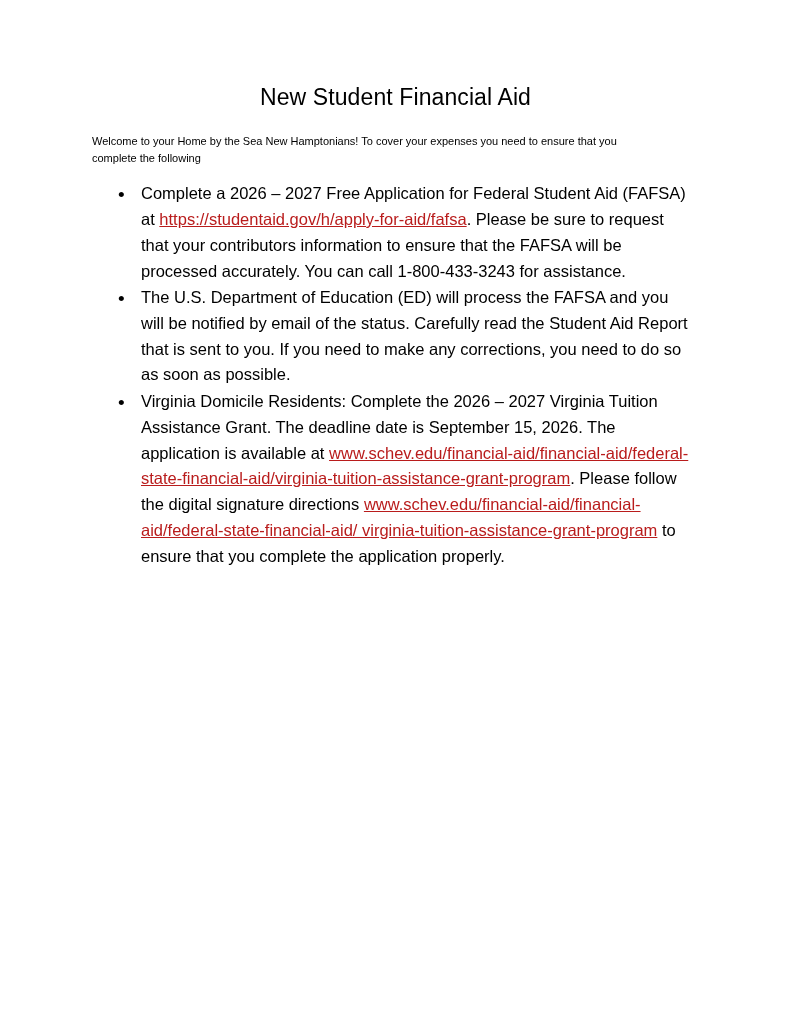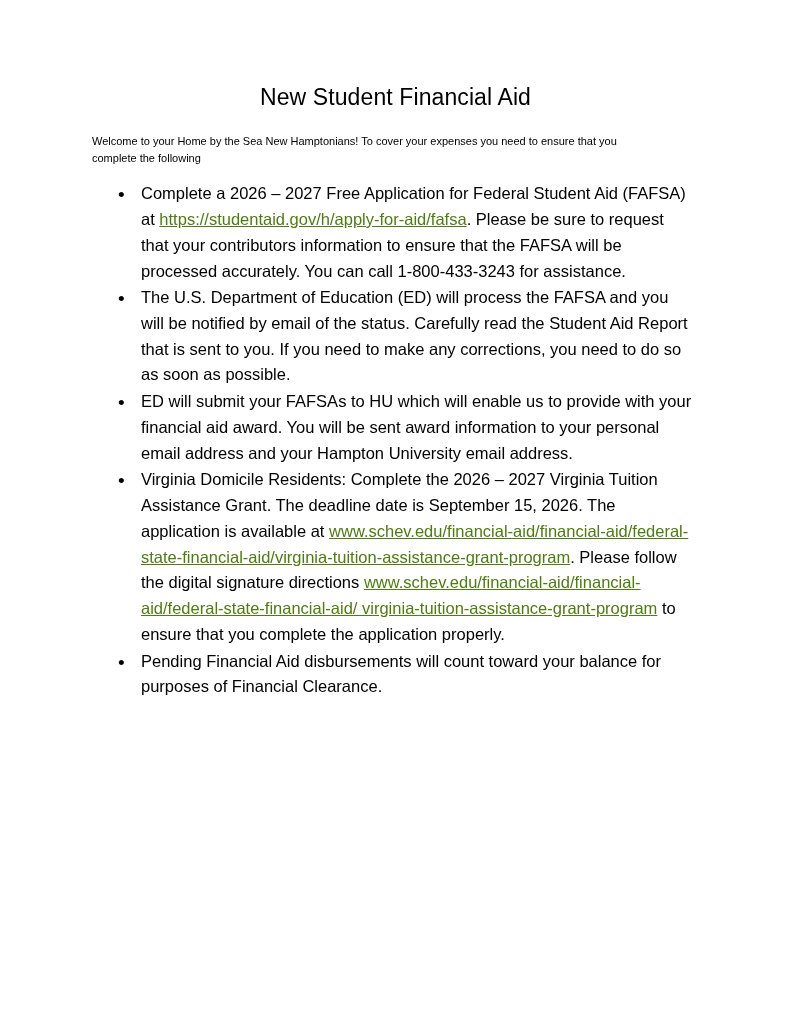--- a/index.html
+++ b/index.html
@@ -50,30 +50,28 @@
   }
   ul.items > li::before {
     content: "\2022";
     position: absolute;
     left: 26px;
     top: -1px;
     font-size: 19px;
     line-height: 1.56;
   }
   a.link {
-    color: #4d7c0f;
+    color: #b91c1c;
     text-decoration: underline;
   }
 </style>
 </head>
 <body>
 
 <div class="page">
   <h1 class="doc-title">New Student Financial Aid</h1>
   <p class="intro">Welcome to your Home by the Sea New Hamptonians! To cover your expenses you need to ensure that you complete the following</p>
   <ul class="items" id="bullet-list">
       <li><span>Complete a 2026 – 2027 Free Application for Federal Student Aid (FAFSA) at </span><a class="link" href="#">https://studentaid.gov/h/apply-for-aid/fafsa</a><span>. Please be sure to request that your contributors information to ensure that the FAFSA will be processed accurately. You can call 1-800-433-3243 for assistance.</span></li>
       <li><span>The U.S. Department of Education (ED) will process the FAFSA and you will be notified by email of the status. Carefully read the Student Aid Report that is sent to you. If you need to make any corrections, you need to do so as soon as possible.</span></li>
-      <li><span>ED will submit your FAFSAs to HU which will enable us to provide with your financial aid award. You will be sent award information to your personal email address and your Hampton University email address.</span></li>
       <li><span>Virginia Domicile Residents: Complete the 2026 – 2027 Virginia Tuition Assistance Grant. The deadline date is September 15, 2026. The application is available at </span><a class="link" href="#">www.schev.edu/financial-aid/financial-aid/federal-state-financial-aid/virginia-tuition-assistance-grant-program</a><span>. Please follow the digital signature directions </span><a class="link" href="#">www.schev.edu/financial-aid/financial-aid/federal-state-financial-aid/ virginia-tuition-assistance-grant-program</a><span> to ensure that you complete the application properly.</span></li>
-      <li><span>Pending Financial Aid disbursements will count toward your balance for purposes of Financial Clearance.</span></li>
     </ul>
 </div>
 
 </body></html>

